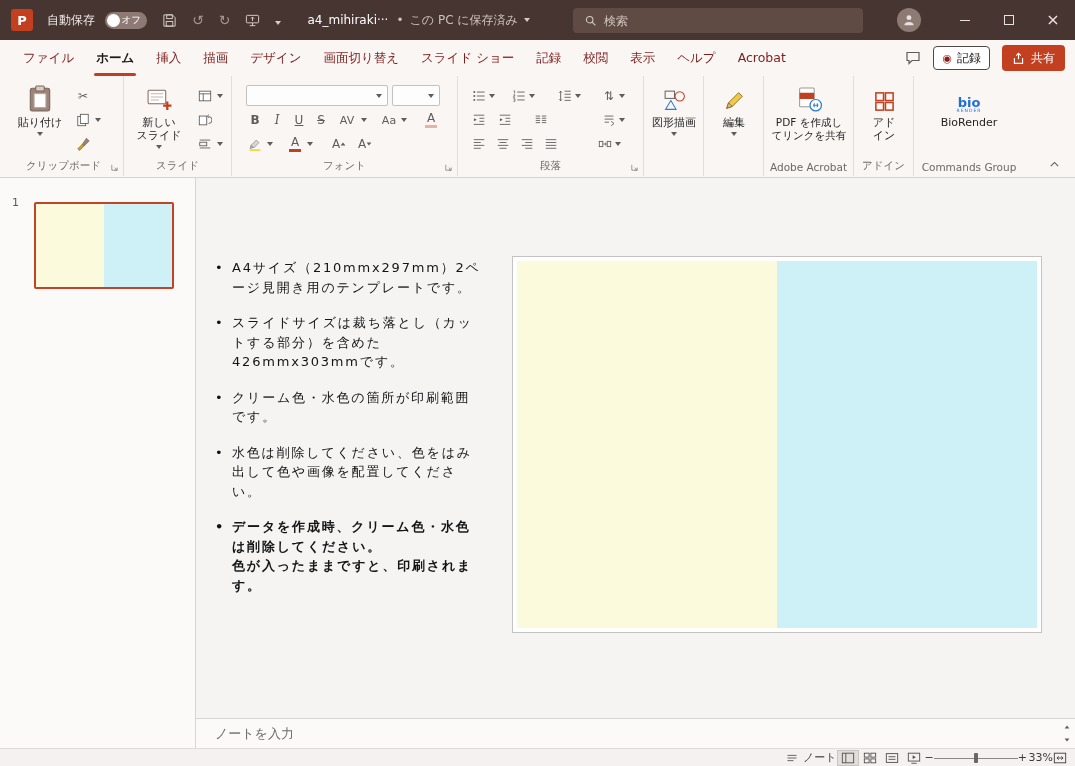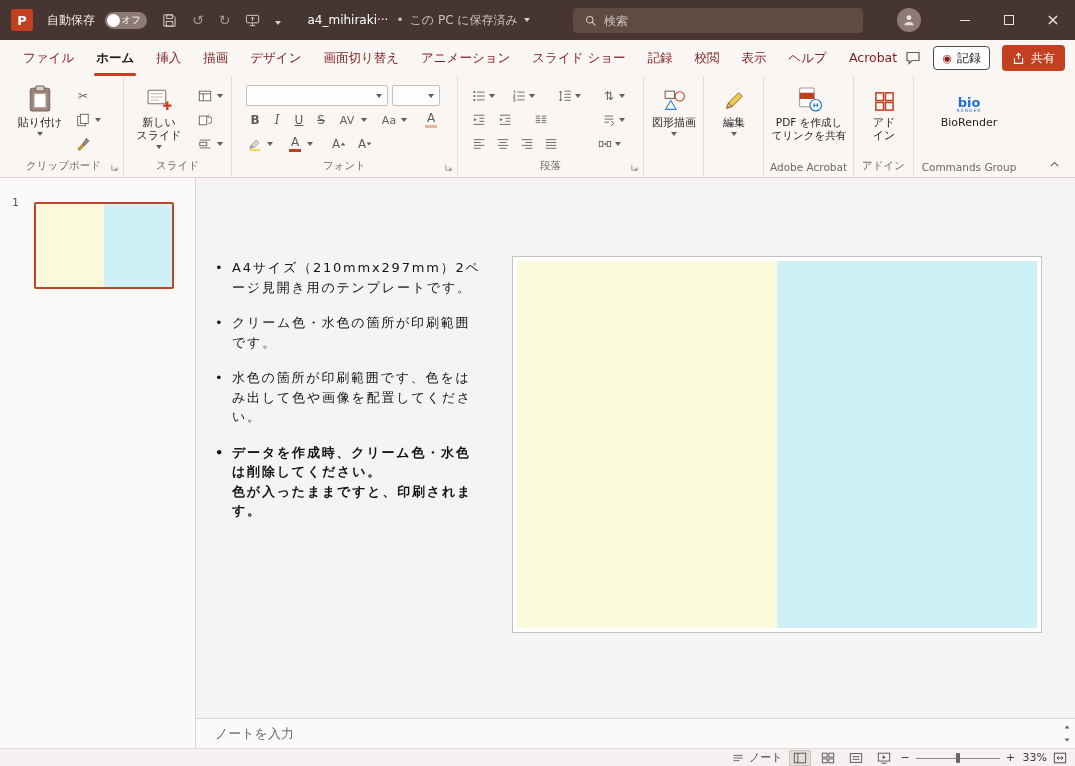--- a/index.html
+++ b/index.html
@@ -83,21 +83,21 @@
 
   .notespane{position:absolute;top:718px;left:196px;right:0;height:30px;background:#fbfaf9;border-top:1px solid #d8d4d2}
   .notes-ph{position:absolute;left:19px;top:0;height:30px;line-height:30px;font-size:13px;color:#6e6b69}
   .notes-scroll{position:absolute;right:2px;top:2px;width:12px;bottom:2px}
   .ns-arrow{position:absolute;left:0;width:12px;height:12px;display:flex;align-items:center;justify-content:center}
 
   
   .statusbar{position:absolute;bottom:0;left:0;right:0;height:18px;background:#f4f1f0;border-top:1px solid #dfdbd9;display:flex;align-items:center;font-size:11px;color:#3b3a39}
   .sb-left{display:flex;align-items:center;gap:13px;padding-left:8px}
   .sb-item{display:flex;align-items:center;gap:5px;white-space:nowrap}
-  .sb-right{margin-left:auto;display:flex;align-items:center;gap:6px;padding-right:8px}
+  .sb-right{margin-left:auto;display:flex;align-items:center;gap:0;padding-right:8px}
   .viewbtn{width:22px;height:16px;display:flex;align-items:center;justify-content:center;color:#4d4a48}
   .viewbtn.active{background:#e2dedc;border:1px solid #c9c5c3}
   .zslider{width:84px;height:16px;position:relative}
   .zslider .track{position:absolute;left:0;right:0;top:8px;height:1px;background:#8a8886}
   .zslider .zknob{position:absolute;left:40px;top:3px;width:4px;height:10px;background:#6a6764;border-radius:1px}
   .zoom-pct{min-width:26px;text-align:right}
 </style>
 </head>
 <body>
 
@@ -326,21 +326,20 @@
 </div>
 
 <div class="tabrow">
   <div style="display:flex">
       <div class="tab">ファイル</div>
       <div class="tab active">ホーム</div>
       <div class="tab">挿入</div>
       <div class="tab">描画</div>
       <div class="tab">デザイン</div>
       <div class="tab">画面切り替え</div>
-      <div class="tab">アニメーション</div>
       <div class="tab">スライド ショー</div>
       <div class="tab">記録</div>
       <div class="tab">校閲</div>
       <div class="tab">表示</div>
       <div class="tab">ヘルプ</div>
       <div class="tab">Acrobat</div>
     </div>
   <div class="tabrow-right">
     <span class="cmt-btn">
         <svg class="ic" width="16" height="16">
@@ -662,22 +661,24 @@
   <span class="thumb-num">1</span>
   <div class="thumb">
     <div class="half-l"></div>
     <div class="half-r"></div>
   </div>
 </div>
 
 <div class="canvas">
   <ul class="bullets">
       <li>A4サイズ（210mmx297mm）2ページ見開き用のテンプレートです。</li>
+      <li>スライドサイズは裁ち落とし（カットする部分）を含めた
+426mmx303mmです。</li>
       <li>クリーム色・水色の箇所が印刷範囲です。</li>
-      <li>水色の箇所が印刷範囲です、色をはみ出して色や画像を配置してください。</li>
+      <li>水色は削除してください、色をはみ出して色や画像を配置してください。</li>
       <li class="bold">データを作成時、クリーム色・水色は削除してください。
 色が入ったままですと、印刷されます。</li>
     </ul>
   <div class="slide">
     <div class="print-area">
       <div class="half-l"></div>
       <div class="half-r"></div>
     </div>
   </div>
 </div>

